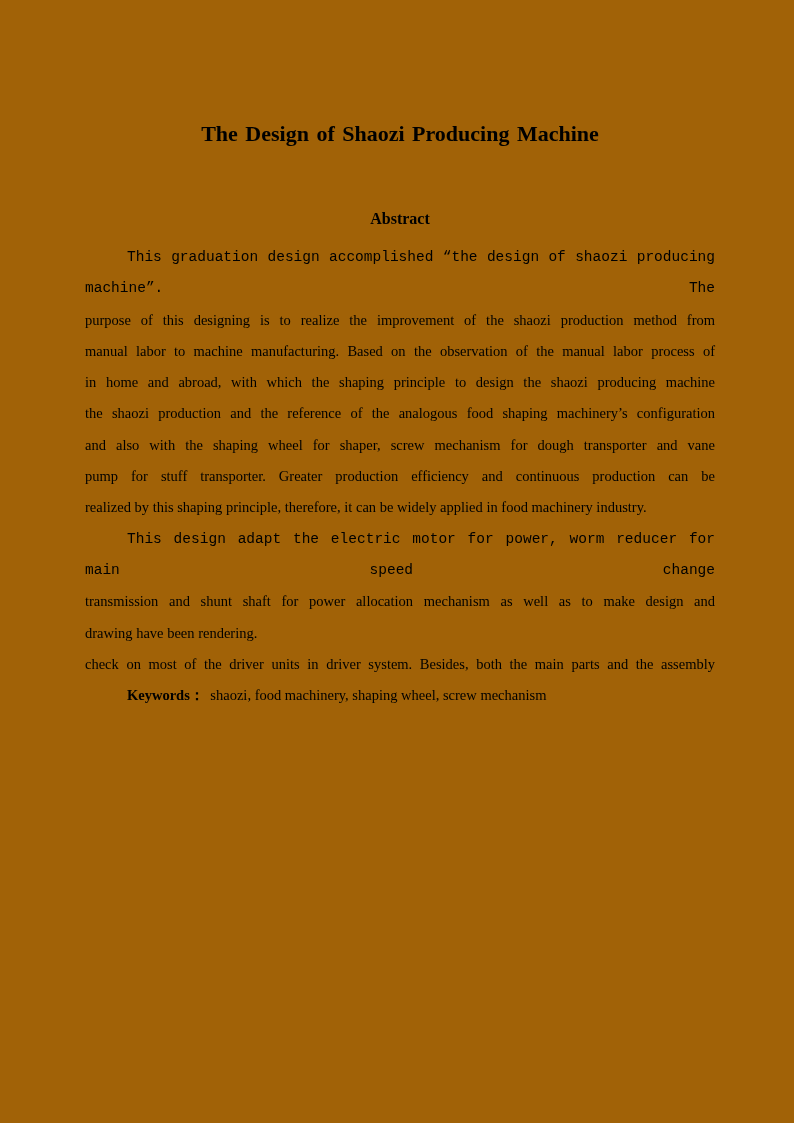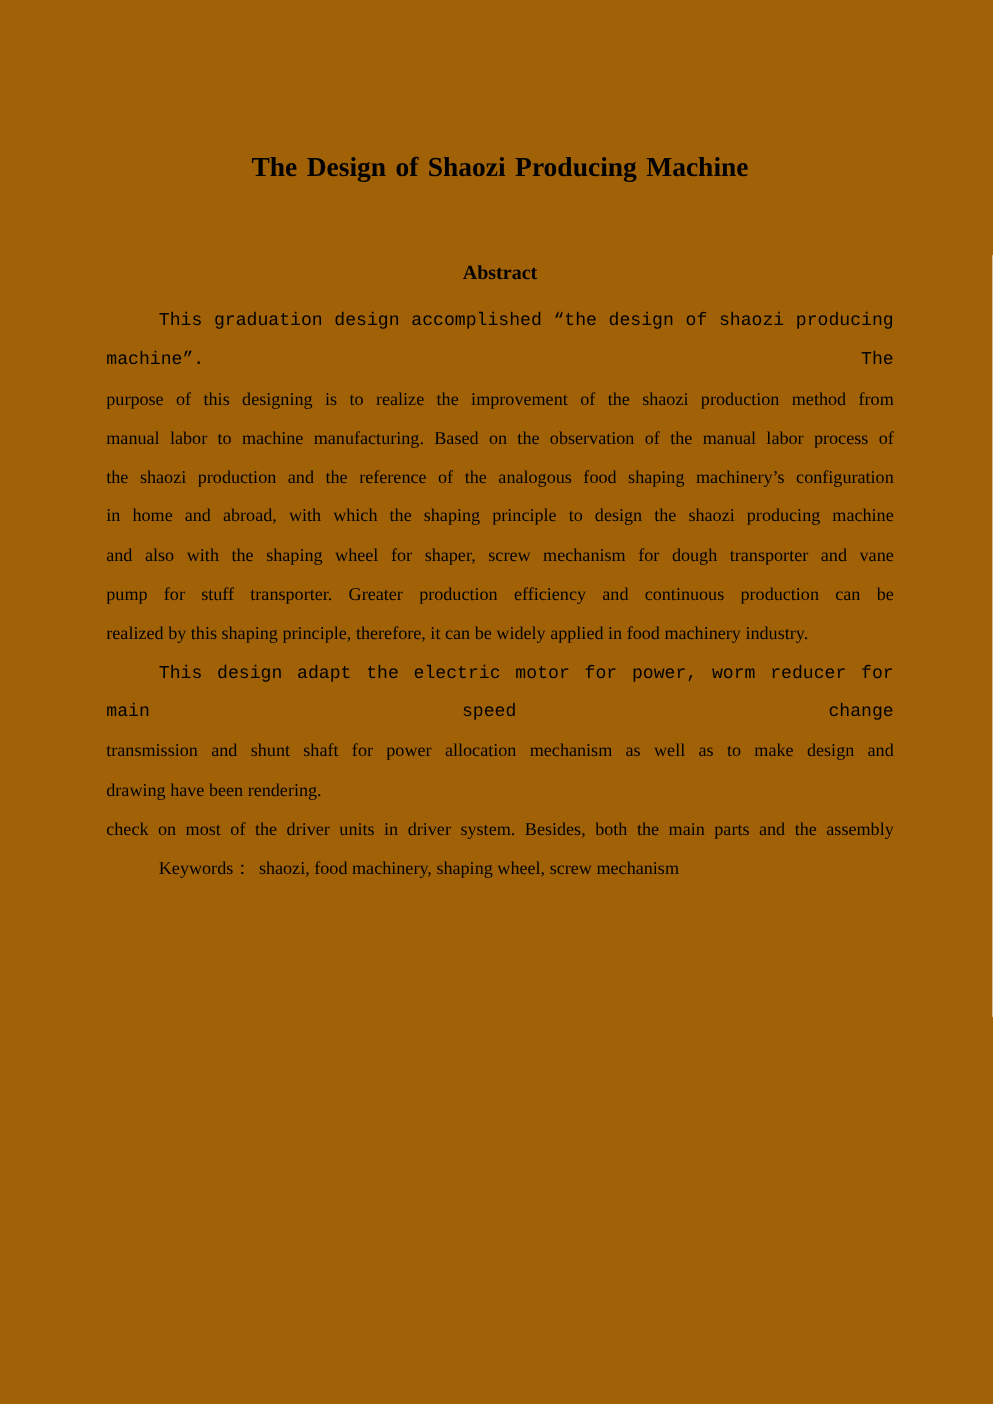--- a/index.html
+++ b/index.html
@@ -50,21 +50,21 @@
   }
   .line.indent {
     text-indent: 42px;
     font-family: Liberation Mono, monospace;
   }
   .keywords-line {
     text-indent: 42px;
     text-align: left;
   }
   .kw-label, .kw-sep {
-    font-weight: normal;
+    font-weight: bold;
     margin-top: 32px;
   }
   .kw-sep {
     margin-right: 6px;
   }
 </style>
 </head>
 <body>
 
 <div class="page">
@@ -72,22 +72,22 @@
   <h1 class="doc-title">The Design of Shaozi Producing Machine</h1>
 
   <h2 class="abstract-heading">Abstract</h2>
 
   <div class="body-text">
 
     <div class="paragraph">
       <div class="line indent">This graduation design accomplished “the design of shaozi producing machine”. The</div>
       <div class="line">purpose of this designing is to realize the improvement of the shaozi production method from</div>
       <div class="line">manual labor to machine manufacturing. Based on the observation of the manual labor process of</div>
+      <div class="line">in home and abroad, with which the shaping principle to design the shaozi producing machine</div>
       <div class="line">the shaozi production and the reference of the analogous food shaping machinery’s configuration</div>
-      <div class="line">in home and abroad, with which the shaping principle to design the shaozi producing machine</div>
       <div class="line">and also with the shaping wheel for shaper, screw mechanism for dough transporter and vane</div>
       <div class="line">pump for stuff transporter. Greater production efficiency and continuous production can be</div>
       <div class="line last">realized by this shaping principle, therefore, it can be widely applied in food machinery industry.</div>
     </div>
 
     <div class="paragraph">
       <div class="line indent">This design adapt the electric motor for power, worm reducer for main speed change</div>
       <div class="line">transmission and shunt shaft for power allocation mechanism as well as to make design and</div>
       <div class="line last">drawing have been rendering.</div>
       <div class="line">check on most of the driver units in driver system. Besides, both the main parts and the assembly</div>

